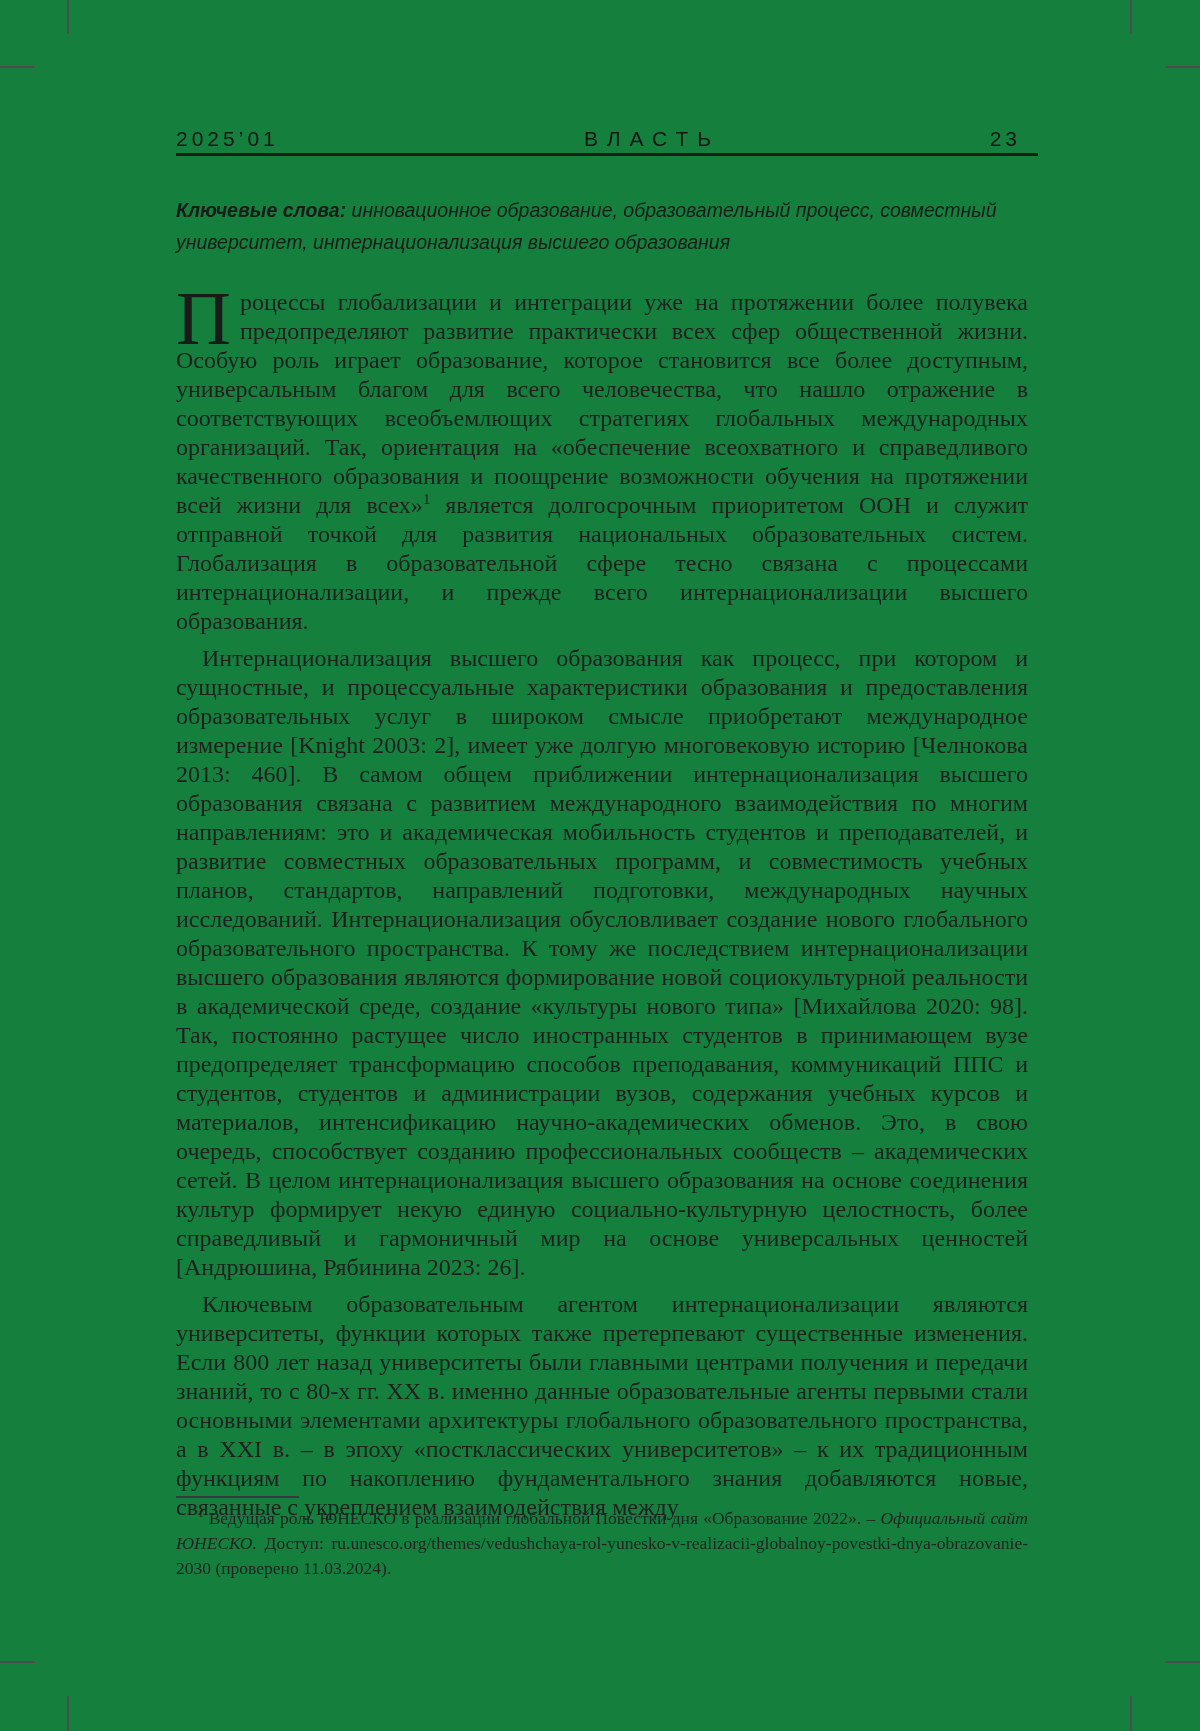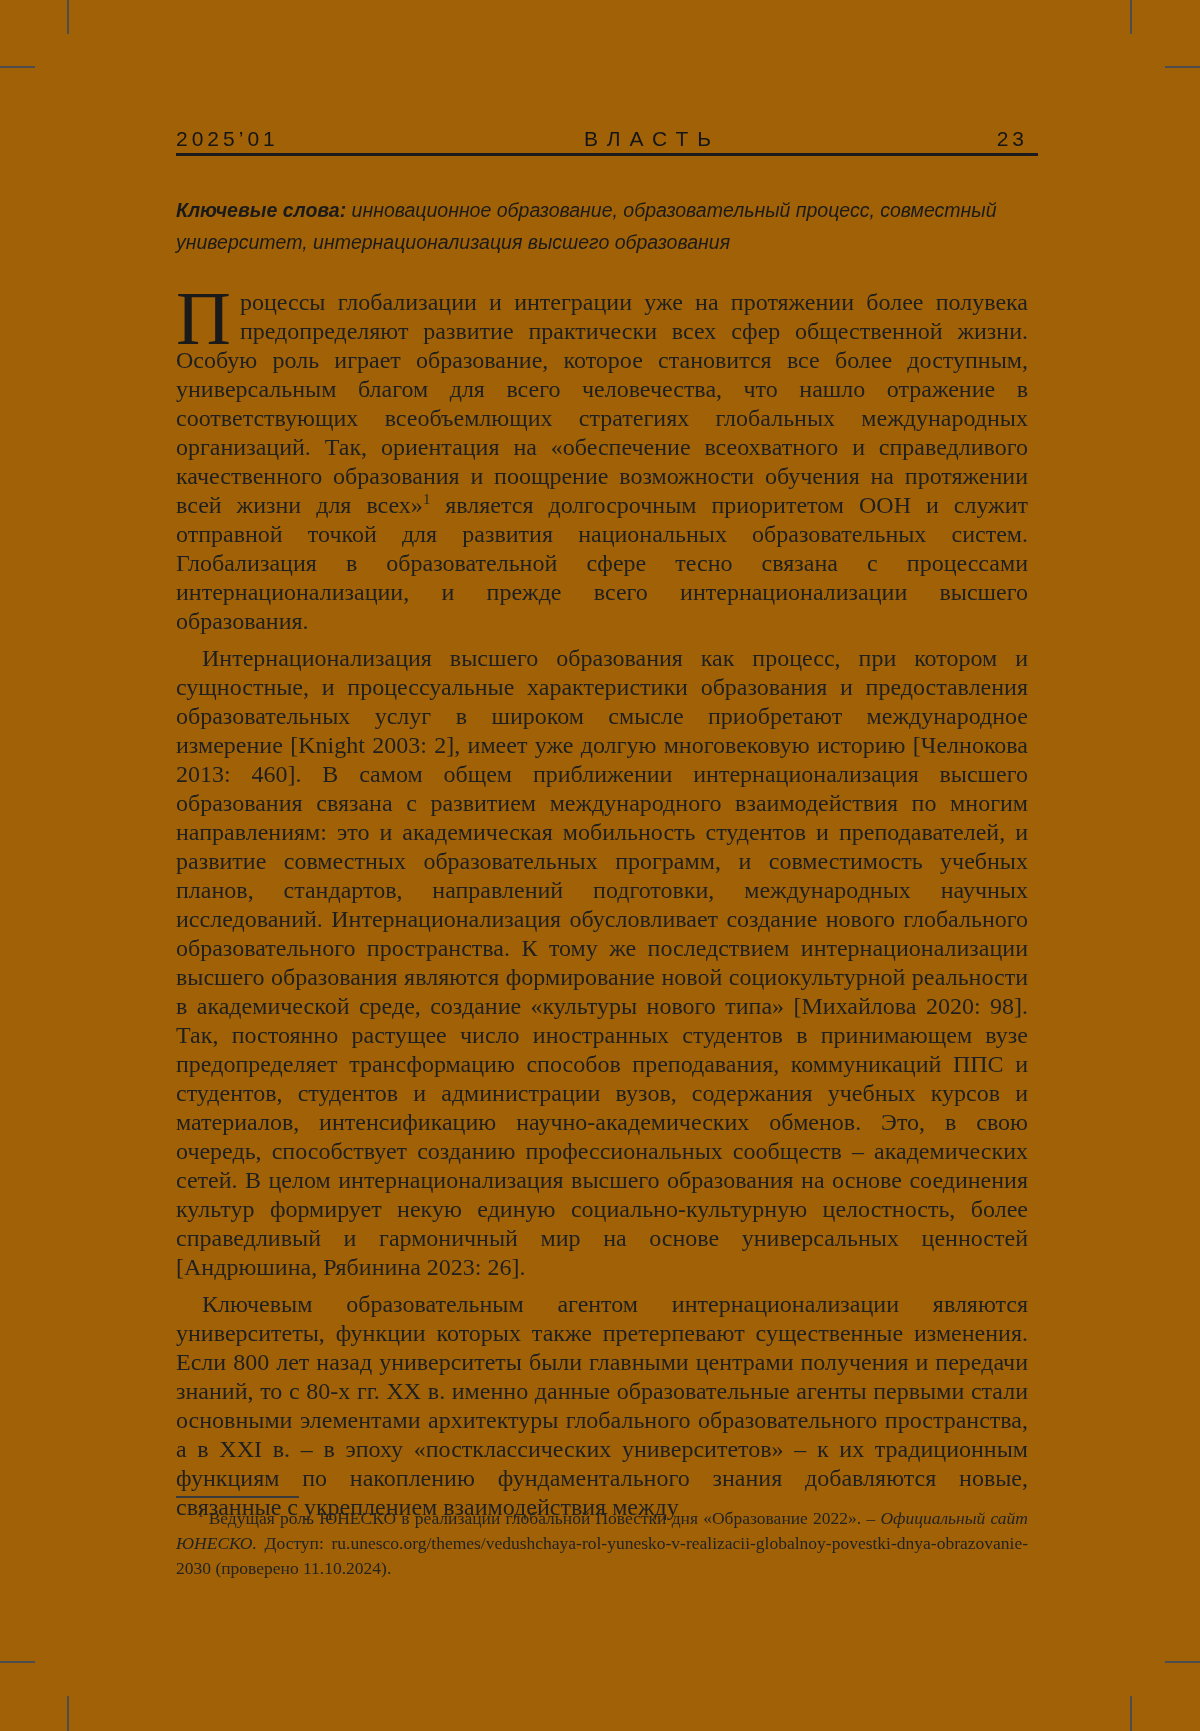--- a/index.html
+++ b/index.html
@@ -1,20 +1,20 @@
 <!DOCTYPE html>
 <html><head>
 <meta charset="utf-8">
 <style>
   html, body { margin: 0; padding: 0; background: #ffffff; }
   .page {
     position: relative;
     width: 1200px;
     height: 1731px;
-    background: #a16207;
+    background: #15803d;
     color: #1e1e1e;
     font-family: "Liberation Serif", "DejaVu Serif", serif;
     overflow: hidden;
   }
 
   
   .crop { position: absolute; background: #4d4d4d; }
   .crop.v-tl { left: 67px;  top: 0;       width: 2px;  height: 34px; }
   .crop.h-tl { left: 0;     top: 66px;    width: 35px; height: 2px;  }
   .crop.v-tr { left: 1130px;top: 0;       width: 2px;  height: 34px; }
@@ -28,21 +28,21 @@
   .page-header {
     position: absolute;
     left: 176px; top: 127px;
     width: 856px; height: 26px;
     font-family: "Liberation Sans", "DejaVu Sans", sans-serif;
     font-size: 21px;
     color: #151515;
   }
   .page-header .issue  { position: absolute; left: 0;  letter-spacing: 4px; }
   .page-header .title  { position: absolute; left: 50%; transform: translateX(-50%); letter-spacing: 9px; margin-left: 48px; }
-  .page-header .pageno { position: absolute; right: 4px; letter-spacing: 4px; }
+  .page-header .pageno { position: absolute; right: 11px; letter-spacing: 4px; }
   .header-rule {
     position: absolute;
     left: 176px; top: 153px;
     width: 862px; height: 3px;
     background: #1c1c1c;
   }
 
   
   .keywords {
     position: absolute;
@@ -125,15 +125,15 @@
 
   <section class="keywords"><b class="kw-label">Ключевые слова:</b><span class="kw-text"> инновационное образование, образовательный процесс, совместный университет, интернационализация высшего образования</span></section>
 
   <article class="body-text">
     <p class="para first"><span class="dropcap">П</span><span>роцессы глобализации и интеграции уже на протяжении более полувека предопределяют развитие практически всех сфер общественной жизни. Особую роль играет образование, которое становится все более доступным, универсальным благом для всего человечества, что нашло отражение в соответствующих всеобъемлющих стратегиях глобальных международных организаций. Так, ориентация на «обеспечение всеохватного и справедливого качественного образования и поощрение возможности обучения на протяжении всей жизни для всех»</span><sup class="fnref">1</sup><span> является долгосрочным приоритетом ООН и служит отправной точкой для развития национальных образовательных систем. Глобализация в образовательной сфере тесно связана с процессами интернационализации, и прежде всего интернационализации высшего образования.</span></p>
     <p class="para indent">Интернационализация высшего образования как процесс, при котором и сущностные, и процессуальные характеристики образования и предоставления образовательных услуг в широком смысле приобретают международное измерение [Knight 2003: 2], имеет уже долгую многовековую историю [Челнокова 2013: 460]. В самом общем приближении интернационализация высшего образования связана с развитием международного взаимодействия по многим направлениям: это и академическая мобильность студентов и преподавателей, и развитие совместных образовательных программ, и совместимость учебных планов, стандартов, направлений подготовки, международных научных исследований. Интернационализация обусловливает создание нового глобального образовательного пространства. К тому же последствием интернационализации высшего образования являются формирование новой социокультурной реальности в академической среде, создание «культуры нового типа» [Михайлова 2020: 98]. Так, постоянно растущее число иностранных студентов в принимающем вузе предопределяет трансформацию способов преподавания, коммуникаций ППС и студентов, студентов и администрации вузов, содержания учебных курсов и материалов, интенсификацию научно-академических обменов. Это, в свою очередь, способствует созданию профессиональных сообществ – академических сетей. В целом интернационализация высшего образования на основе соединения культур формирует некую единую социально-культурную целостность, более справедливый и гармоничный мир на основе универсальных ценностей [Андрюшина, Рябинина 2023: 26].</p>
     <p class="para indent">Ключевым образовательным агентом интернационализации являются университеты, функции которых также претерпевают существенные изменения. Если 800 лет назад университеты были главными центрами получения и передачи знаний, то с 80-х гг. XX в. именно данные образовательные агенты первыми стали основными элементами архитектуры глобального образовательного пространства, а в XXI в. – в эпоху «постклассических университетов» – к их традиционным функциям по накоплению фундаментального знания добавляются новые, связанные с укреплением взаимодействия между</p>
   </article>
 
   <div class="footnote-rule"></div>
-  <p class="footnote"><sup class="fnref">1</sup><span> Ведущая роль ЮНЕСКО в реализации глобальной Повестки дня «Образование 2022». – </span><em>Официальный сайт ЮНЕСКО.</em><span> Доступ: ru.unesco.org/themes/vedushchaya-rol-yunesko-v-realizacii-globalnoy-povestki-dnya-obrazovanie-2030 (проверено 11.10.2024).</span></p>
+  <p class="footnote"><sup class="fnref">1</sup><span> Ведущая роль ЮНЕСКО в реализации глобальной Повестки дня «Образование 2022». – </span><em>Официальный сайт ЮНЕСКО.</em><span> Доступ: ru.unesco.org/themes/vedushchaya-rol-yunesko-v-realizacii-globalnoy-povestki-dnya-obrazovanie-2030 (проверено 11.03.2024).</span></p>
 
 </div>
 
 </body></html>

